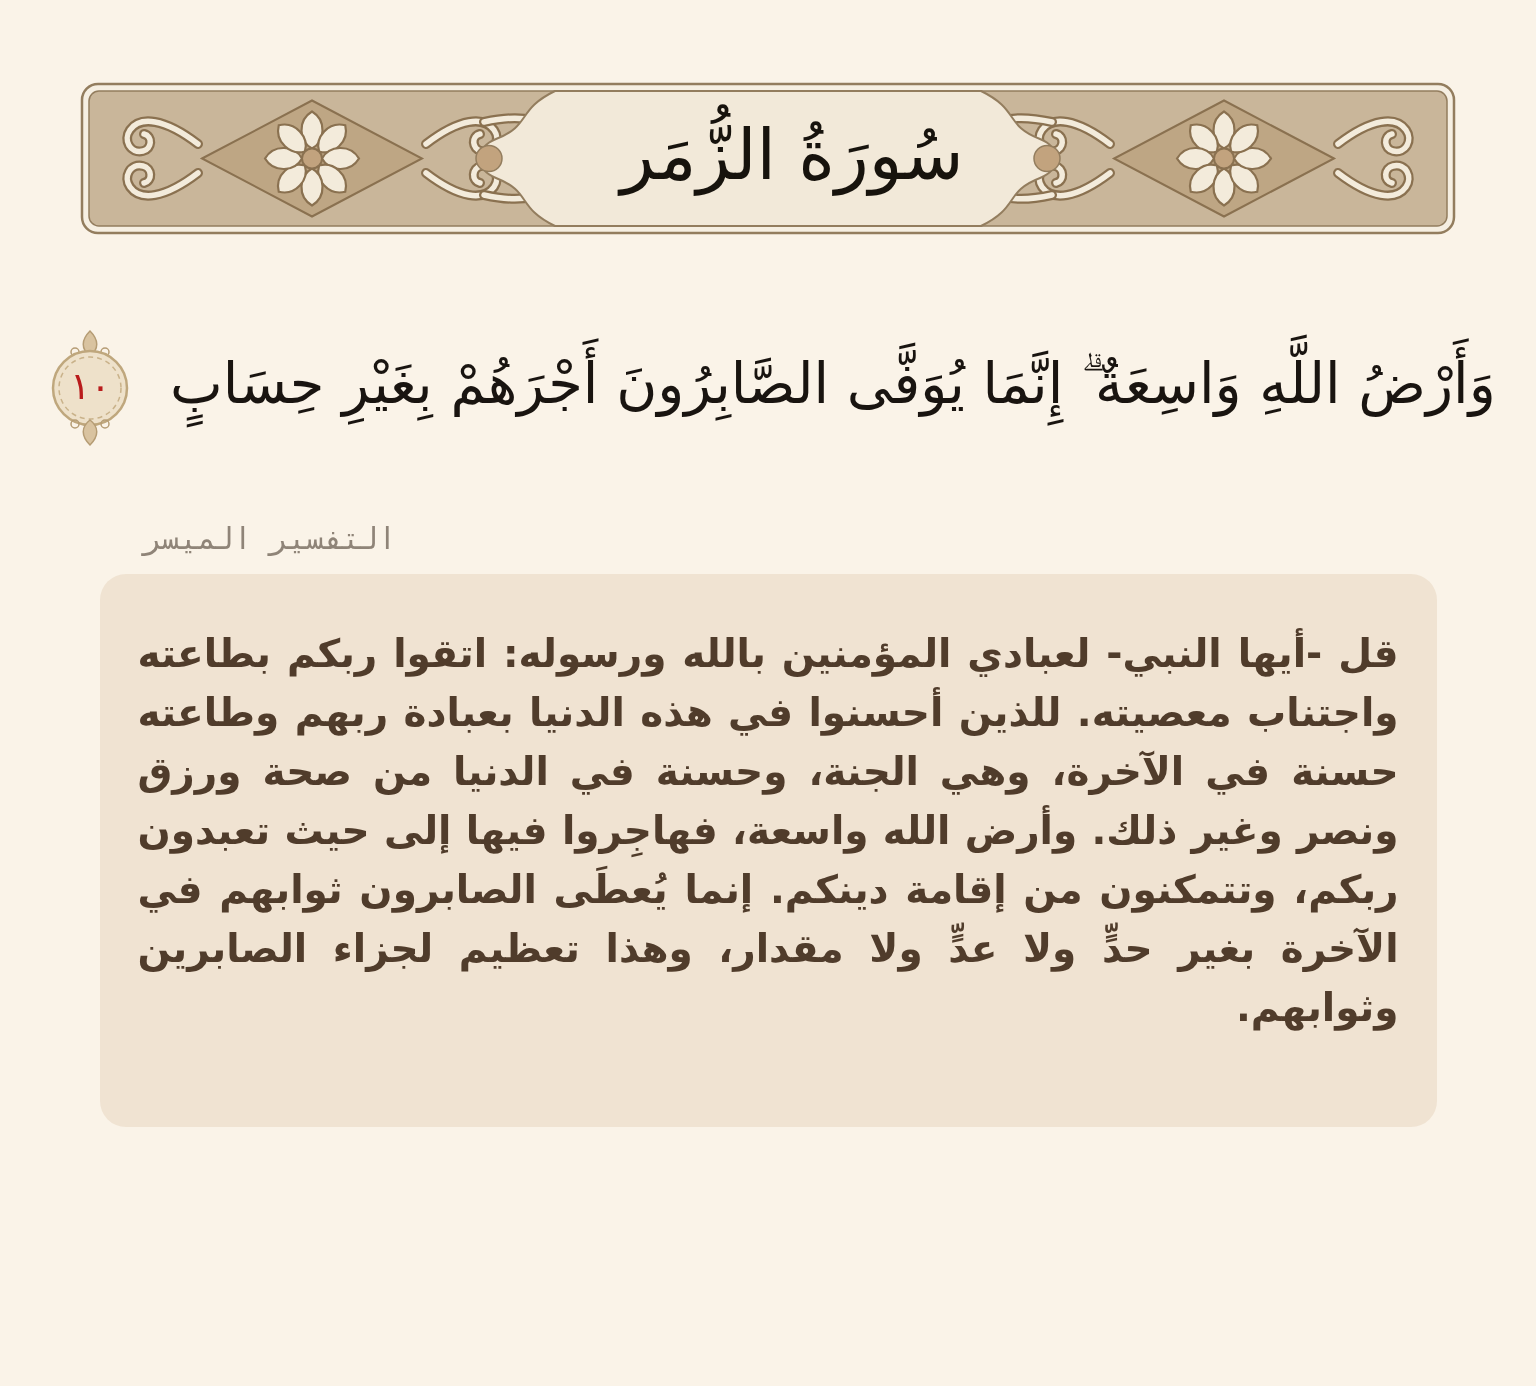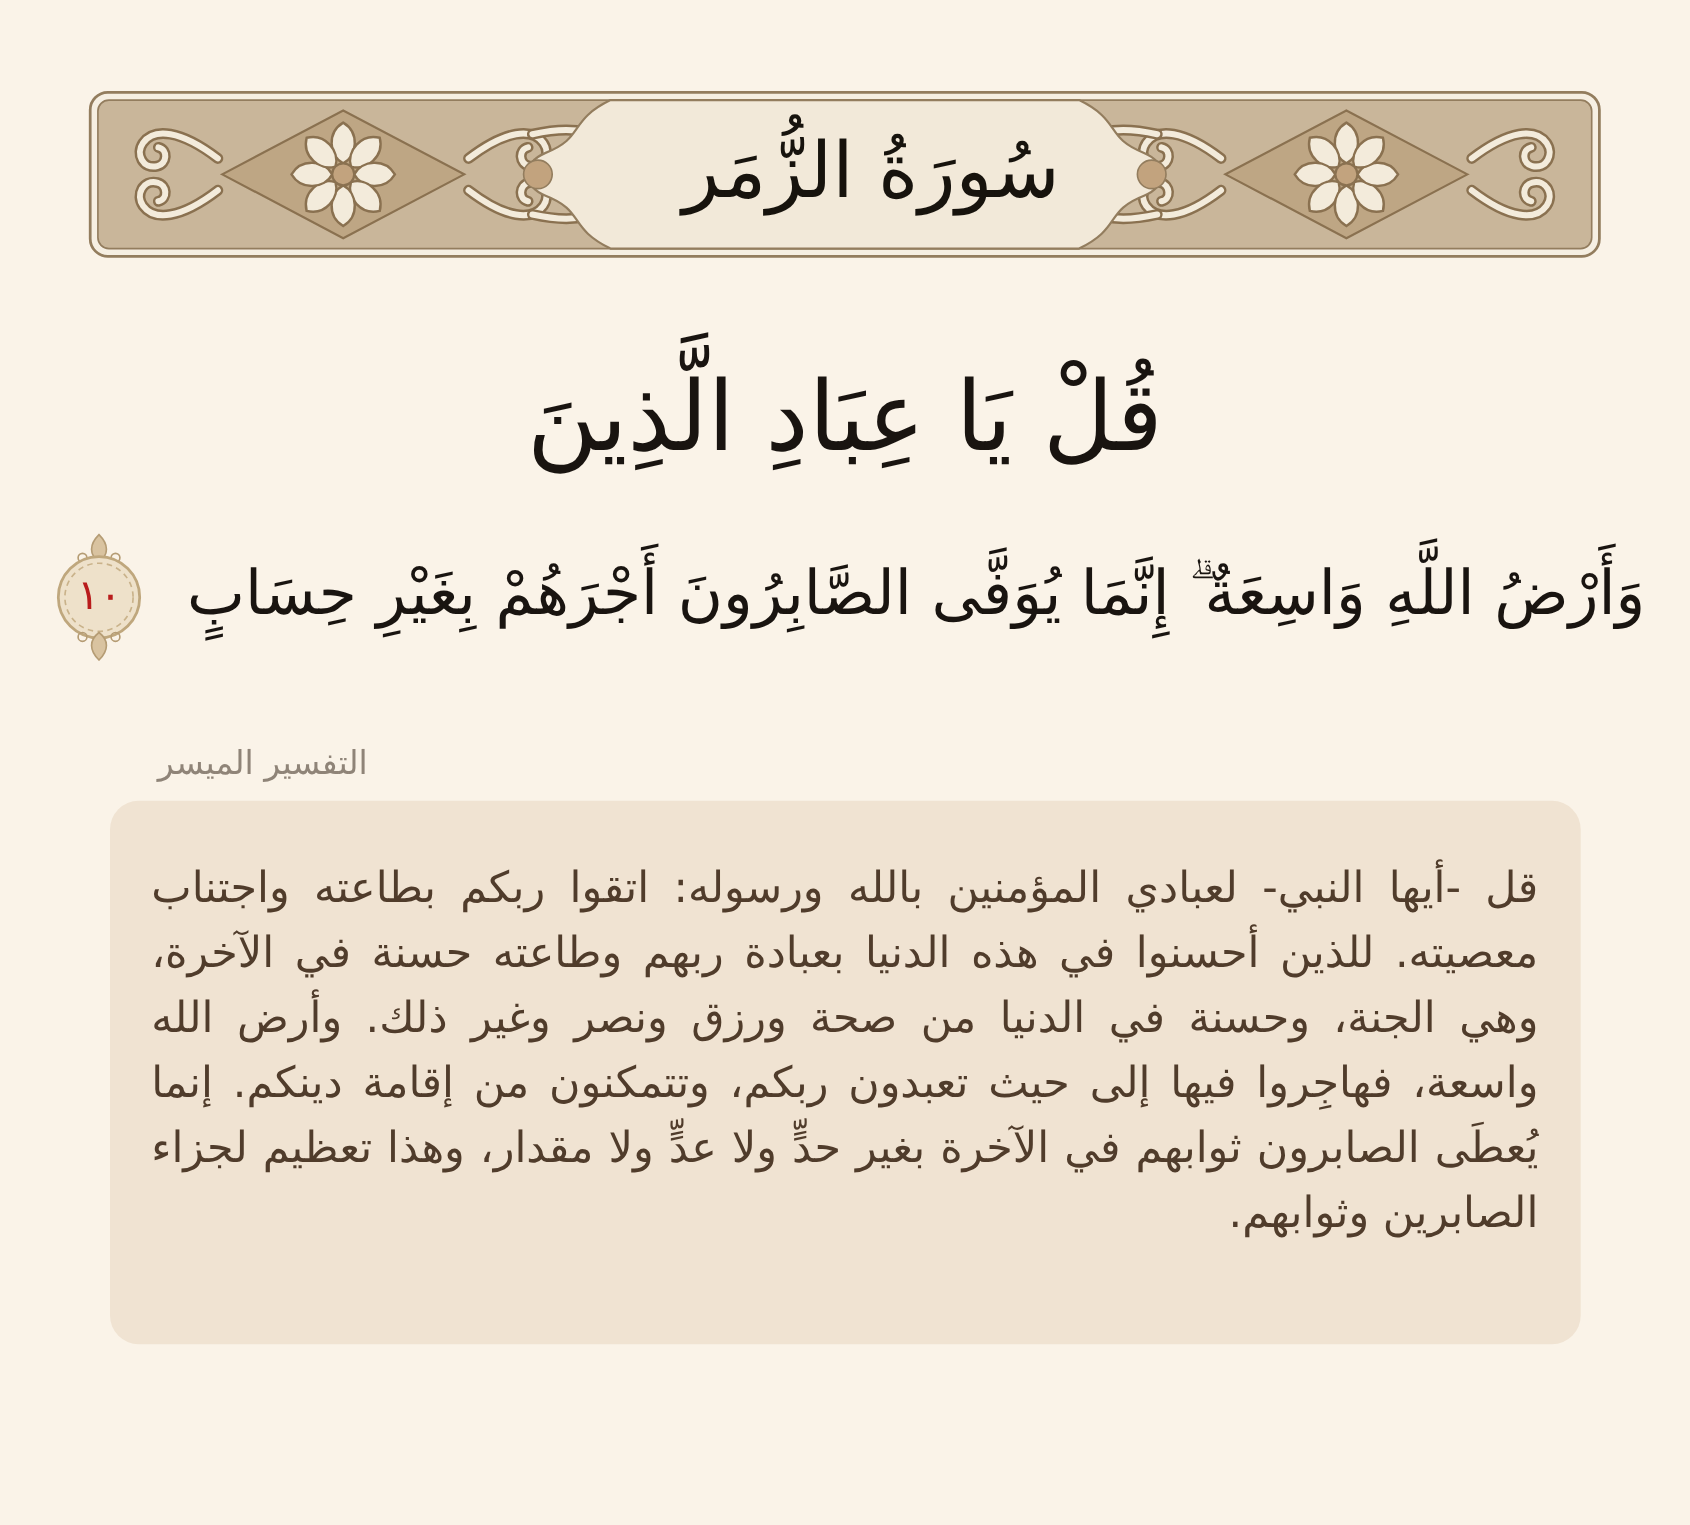--- a/index.html
+++ b/index.html
@@ -42,40 +42,42 @@
     position:absolute; inset:0;
     display:flex; align-items:center; justify-content:center;
     font-size:38px; color:#b91c1c; padding-bottom:4px;
   }
 
   
   .tafsir-label-row {
     width:1337px; margin:54px auto 16px;
     direction:rtl; text-align:right;
     padding-left:0;
+    font-family:Liberation Mono, monospace;
   }
   .tafsir-source {
     font-size:30px; color:#8f8478;
     padding-left:44px;
     float:left;
   }
   .tafsir-panel {
     width:1337px; margin:0 auto;
     background:#f0e3d2;
     border-radius:26px;
     padding:50px 38px 90px;
     box-sizing:border-box;
     direction:rtl;
   }
   .tafsir-text {
     font-size:39px; line-height:59px;
     color:#503c2b;
     text-align:justify;
     text-justify:inter-word;
     margin:0;
+    font-weight:bold;
   }
   .clearfix::after { content:""; display:block; clear:both; }
 </style>
 </head>
 <body>
 
 <div class="page">
 
   <div class="banner-wrap">
     <svg class="banner-svg" viewBox="0 0 1376 153" aria-hidden="true">
@@ -119,21 +121,20 @@
 
       <path d="M475 9 C436 28 452 43 416 57 C394 66 394 87 416 96 C452 110 436 125 475 144 L901 144 C940 125 924 110 960 96 C982 87 982 66 960 57 C924 43 940 28 901 9 Z" fill="#f2e9d9" stroke="#937d5e" stroke-width="2"></path>
       <circle cx="409" cy="76.5" r="13" fill="#c2a37e" stroke="#937d5e" stroke-width="1.5"></circle>
       <circle cx="967" cy="76.5" r="13" fill="#c2a37e" stroke="#937d5e" stroke-width="1.5"></circle>
     </svg>
 
     <div class="surah-title">سُورَةُ الزُّمَر</div>
   </div>
 
   <div class="verse-section">
-    <div class="verse-line l1">قُلْ يَا عِبَادِ الَّذِينَ</div>
     <div class="verse-line l3">
       <span>وَأَرْضُ اللَّهِ وَاسِعَةٌ ۗ إِنَّمَا يُوَفَّى الصَّابِرُونَ أَجْرَهُمْ بِغَيْرِ حِسَابٍ</span>
       <span class="ayah-marker">
         <svg viewBox="0 0 92 118" aria-hidden="true">
           <path d="M46 2 C37 11 37 20 46 27 C55 20 55 11 46 2 Z" fill="#d9c3a0" stroke="#b59c74" stroke-width="1.5"></path>
           <circle cx="31" cy="23" r="4" fill="none" stroke="#b59c74" stroke-width="1.5"></circle>
           <circle cx="61" cy="23" r="4" fill="none" stroke="#b59c74" stroke-width="1.5"></circle>
           <circle cx="46" cy="59" r="37" fill="#eee1ca" stroke="#bfa77d" stroke-width="2.5"></circle>
           <circle cx="46" cy="59" r="31" fill="none" stroke="#c9b28a" stroke-width="1.5" stroke-dasharray="5 4"></circle>
           <path d="M46 116 C37 107 37 98 46 91 C55 98 55 107 46 116 Z" fill="#d9c3a0" stroke="#b59c74" stroke-width="1.5"></path>

